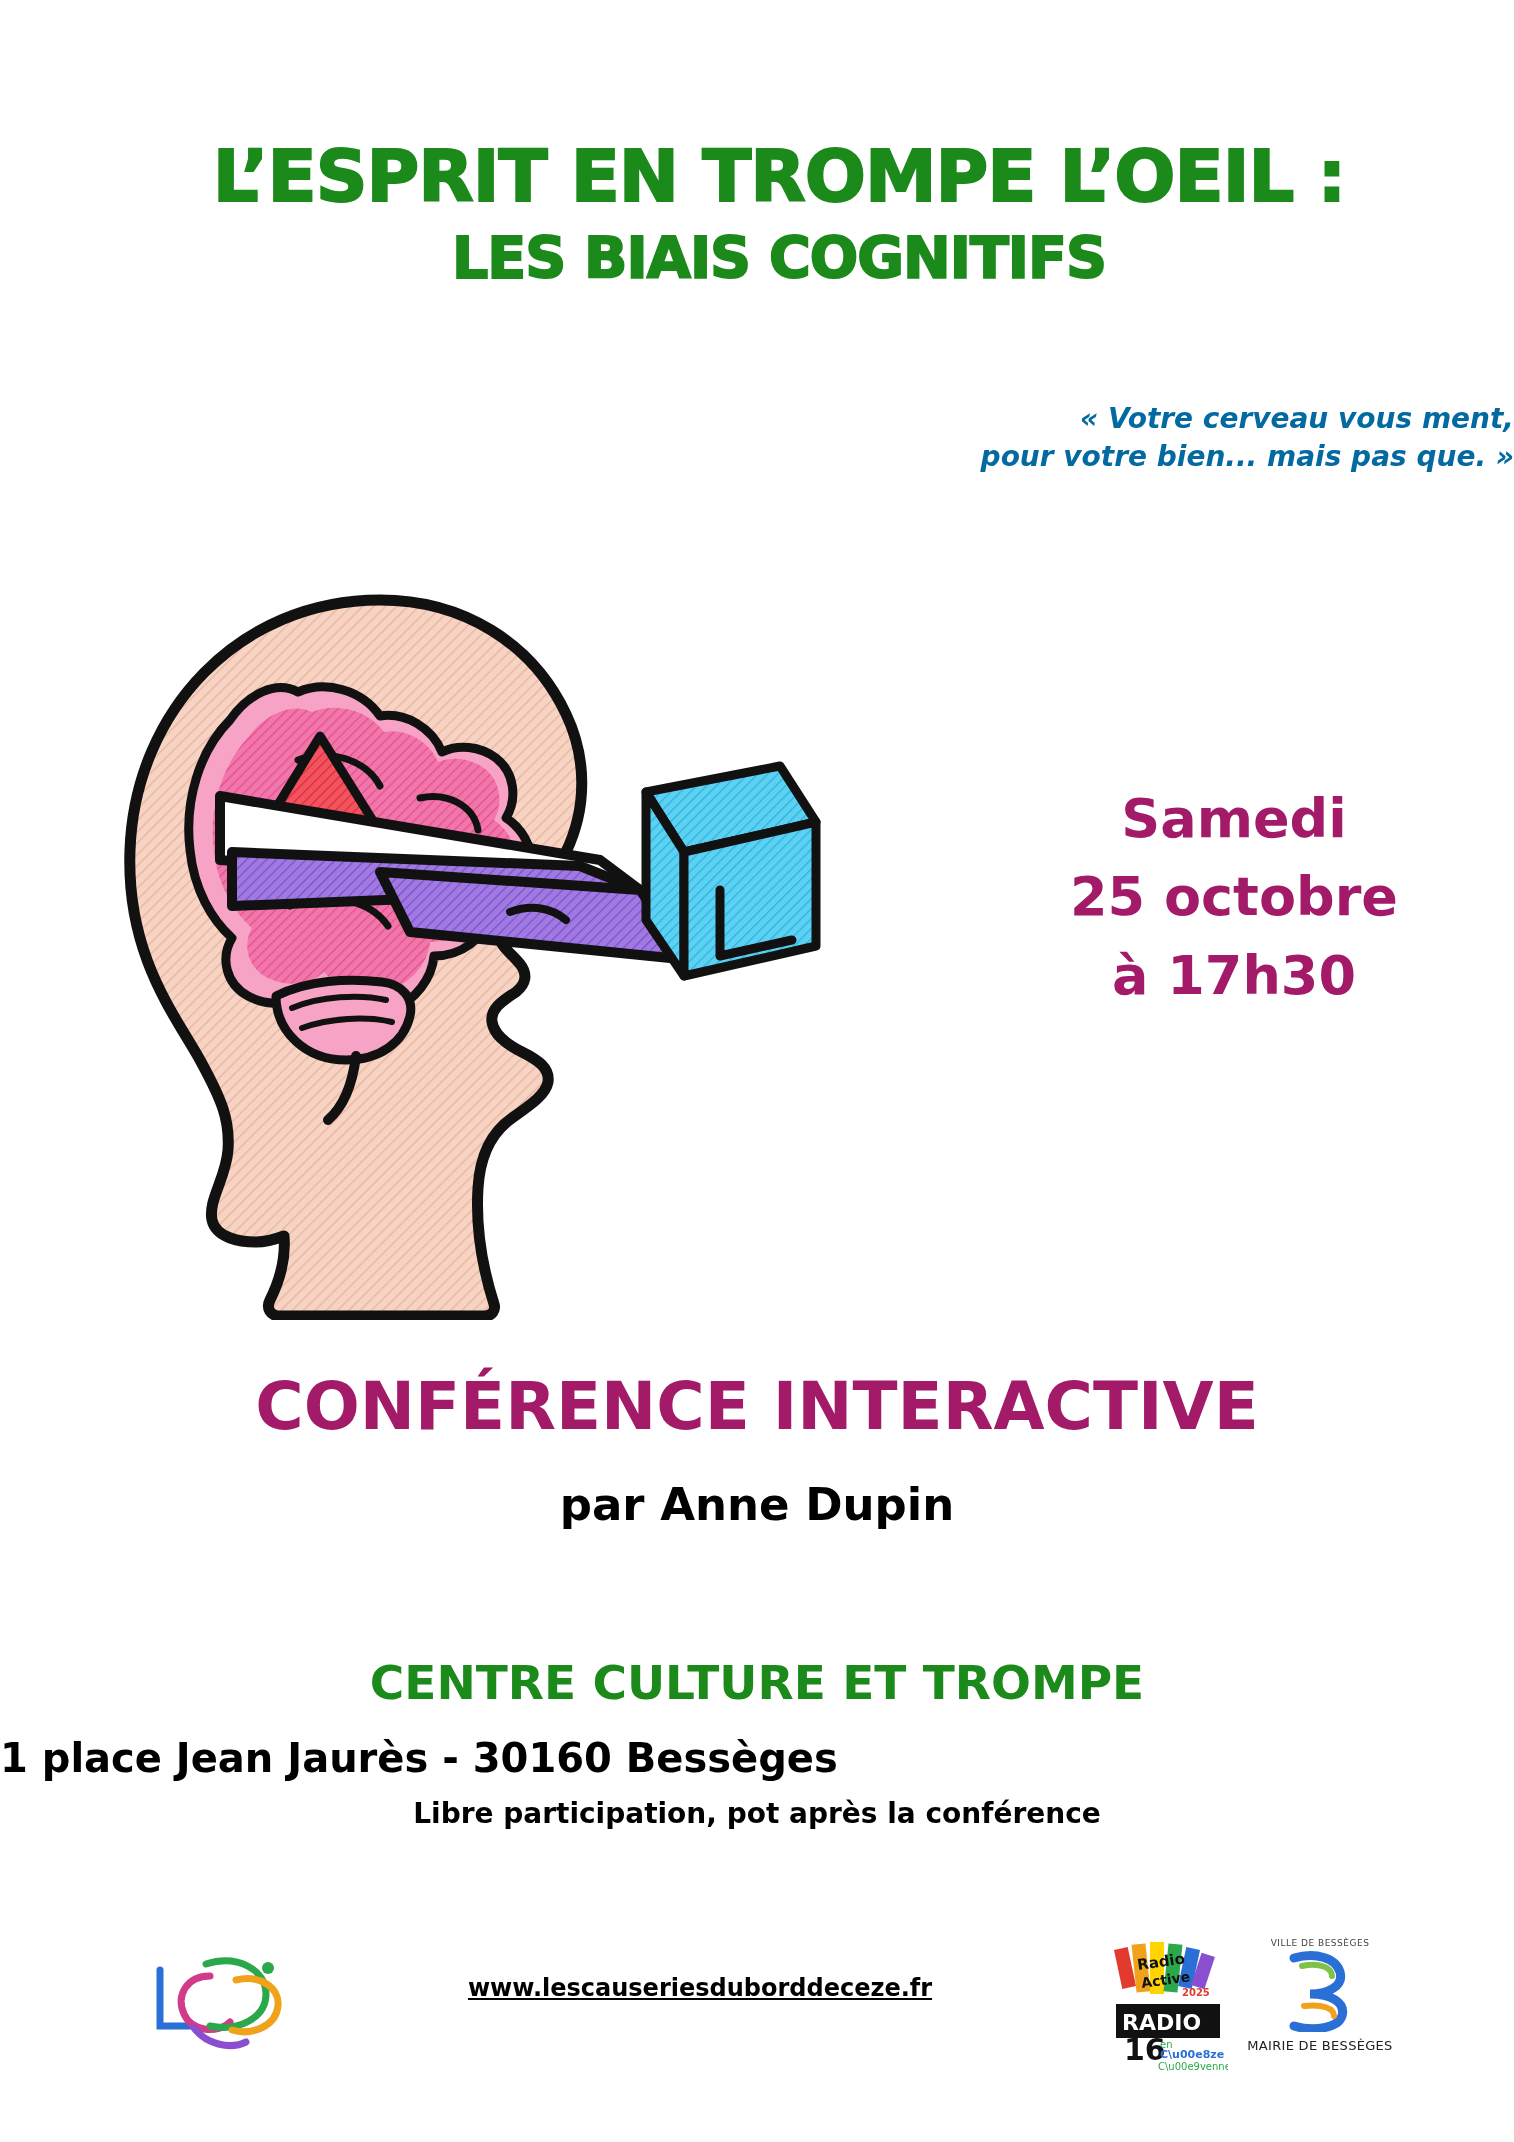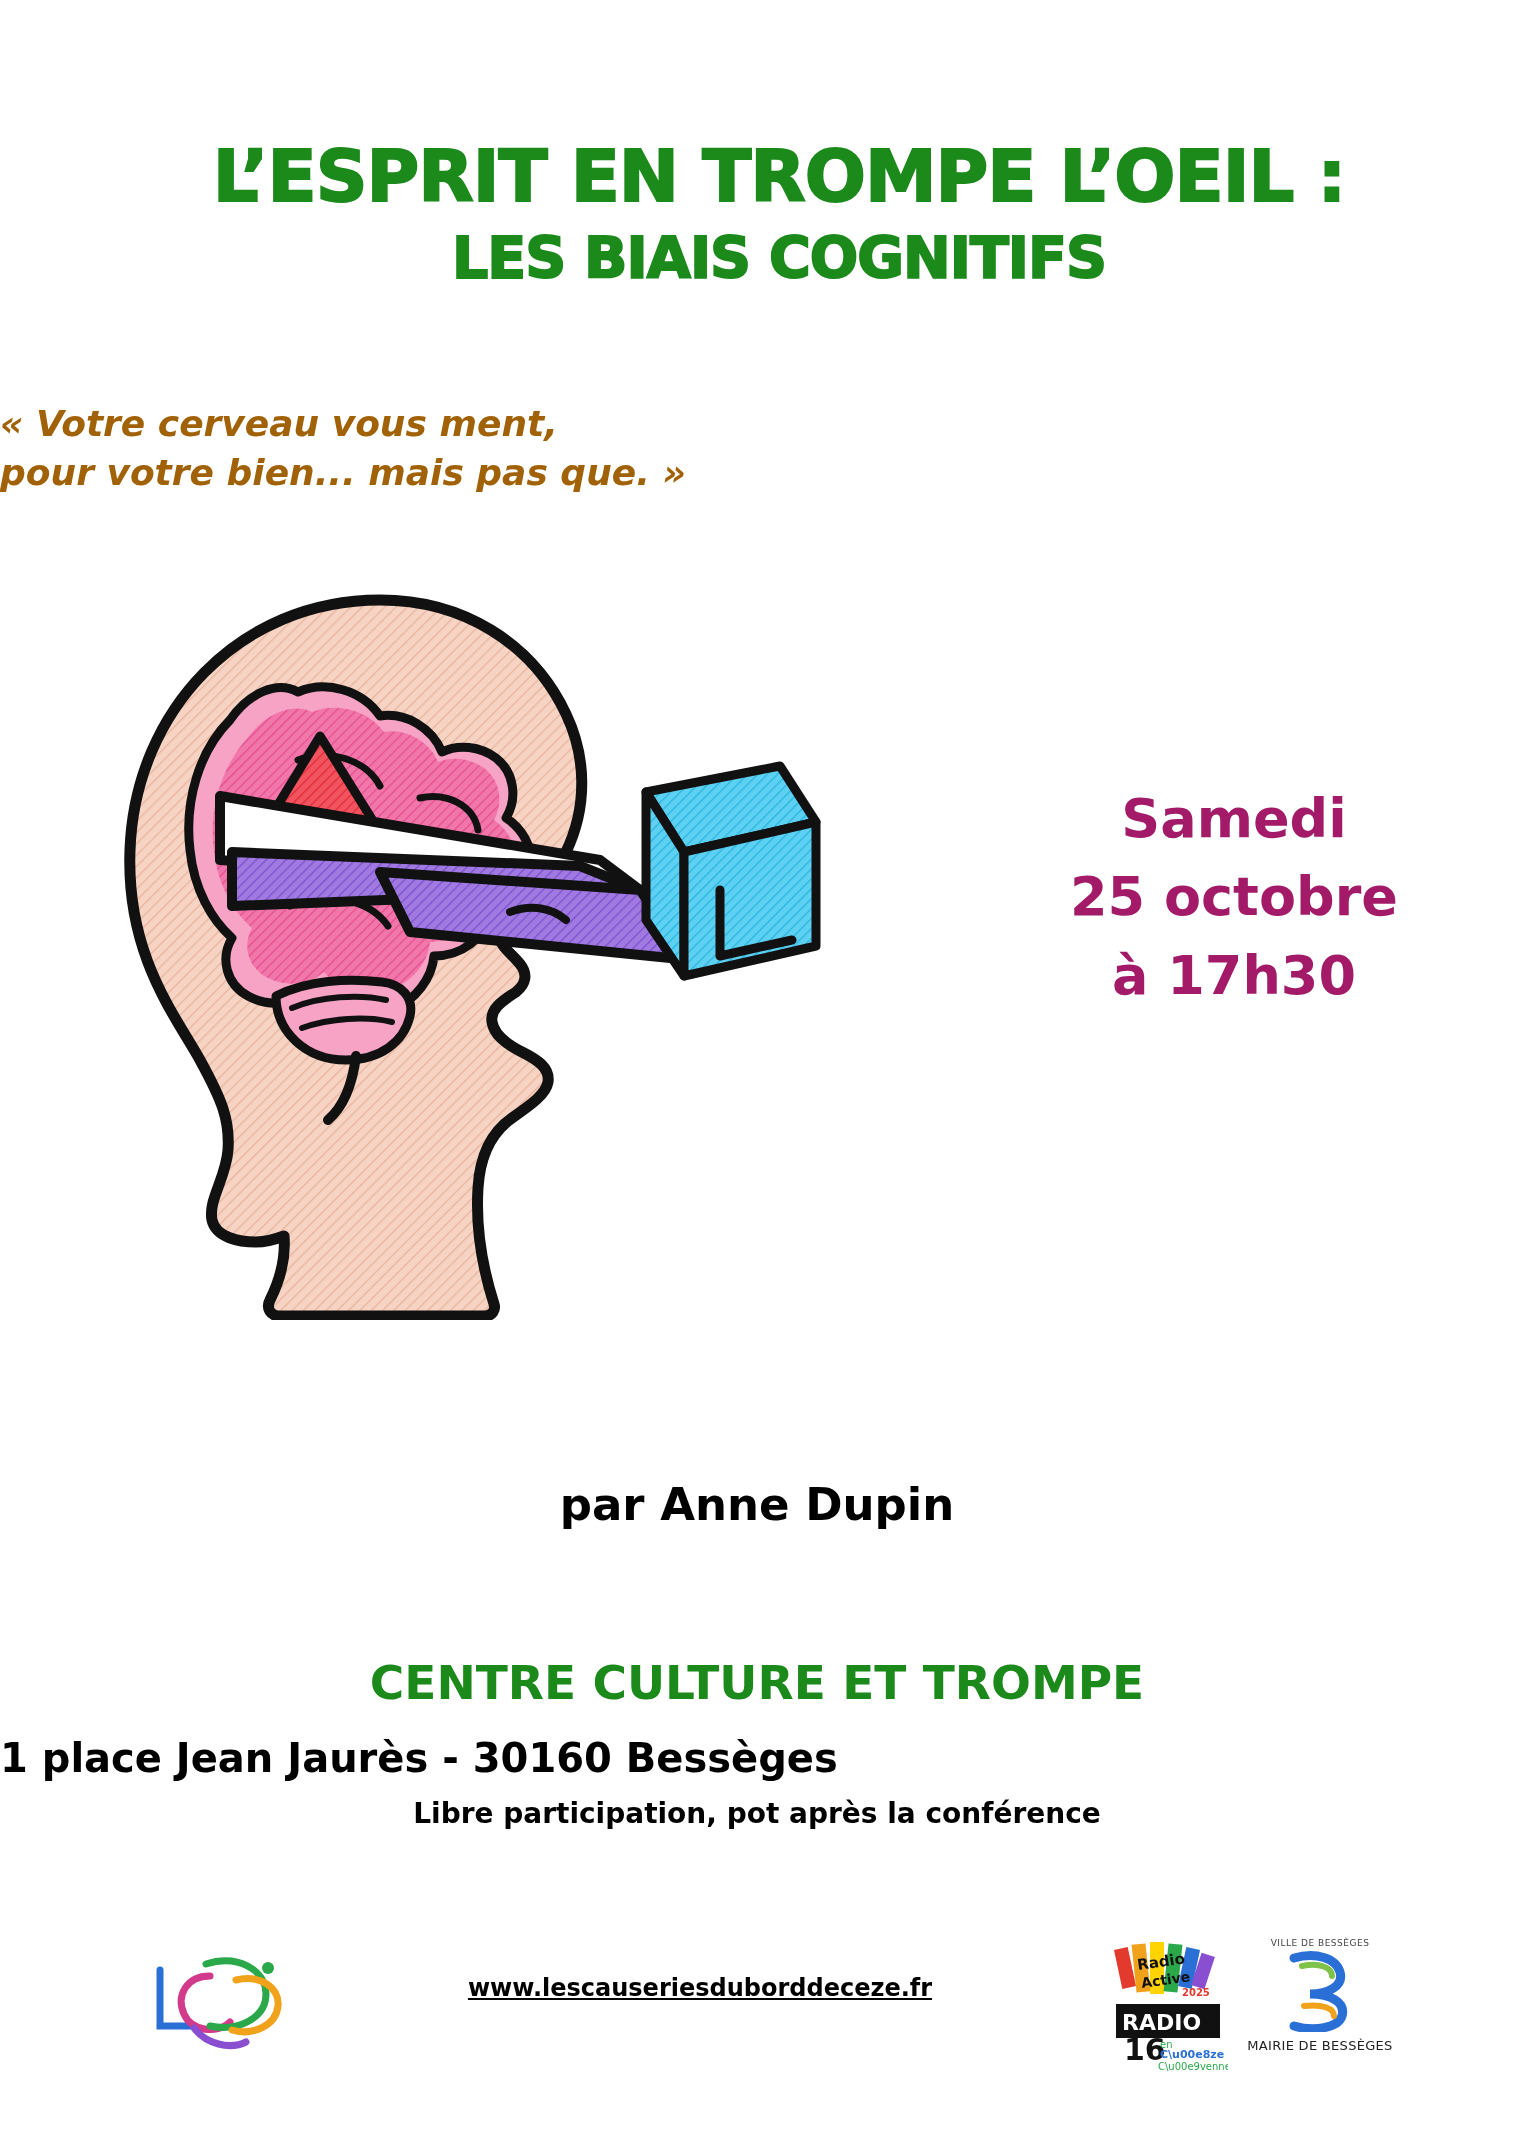--- a/index.html
+++ b/index.html
@@ -40,27 +40,27 @@
     line-height: 1.28;
     -webkit-text-stroke: 2px #1b8a1b;
     text-transform: uppercase;
   }
   .title-line.second { font-size: 57px; }
 
   .subtitle-block {
     position: absolute;
     left: 0; right: 0;
     top: 400px;
-    text-align: left;
+    text-align: right;
     font-family: "DejaVu Sans", sans-serif;
     font-weight: bold;
     font-style: italic;
-    font-size: 36px;
+    font-size: 28px;
     line-height: 1.35;
-    color: #a16207;
+    color: #0369a1;
   }
 
   
   .illustration {
     position: absolute;
     left: 80px;
     top: 560px;
     width: 840px;
     height: 760px;
   }
@@ -330,20 +330,21 @@
       <path d="M430 352 C452 344 472 348 486 360" fill="none" stroke="#111" stroke-width="8" stroke-linecap="round"></path>
     </svg>
   </div>
 
   <div class="date-block">
     <div>Samedi</div>
     <div>25 octobre</div>
     <div>à 17h30</div>
   </div>
 
+  <div class="conf-title">CONFÉRENCE INTERACTIVE</div>
   <div class="conf-speaker">par Anne Dupin</div>
 
   <div class="venue-name">CENTRE CULTURE ET TROMPE</div>
   <div class="venue-address">1 place Jean Jaurès - 30160 Bessèges</div>
   <div class="venue-note">Libre participation, pot après la conférence</div>
 
   <div class="footer">
 
     <div class="footer-logo-left">
       <svg width="170" height="130" viewBox="0 0 170 130" xmlns="http://www.w3.org/2000/svg">

